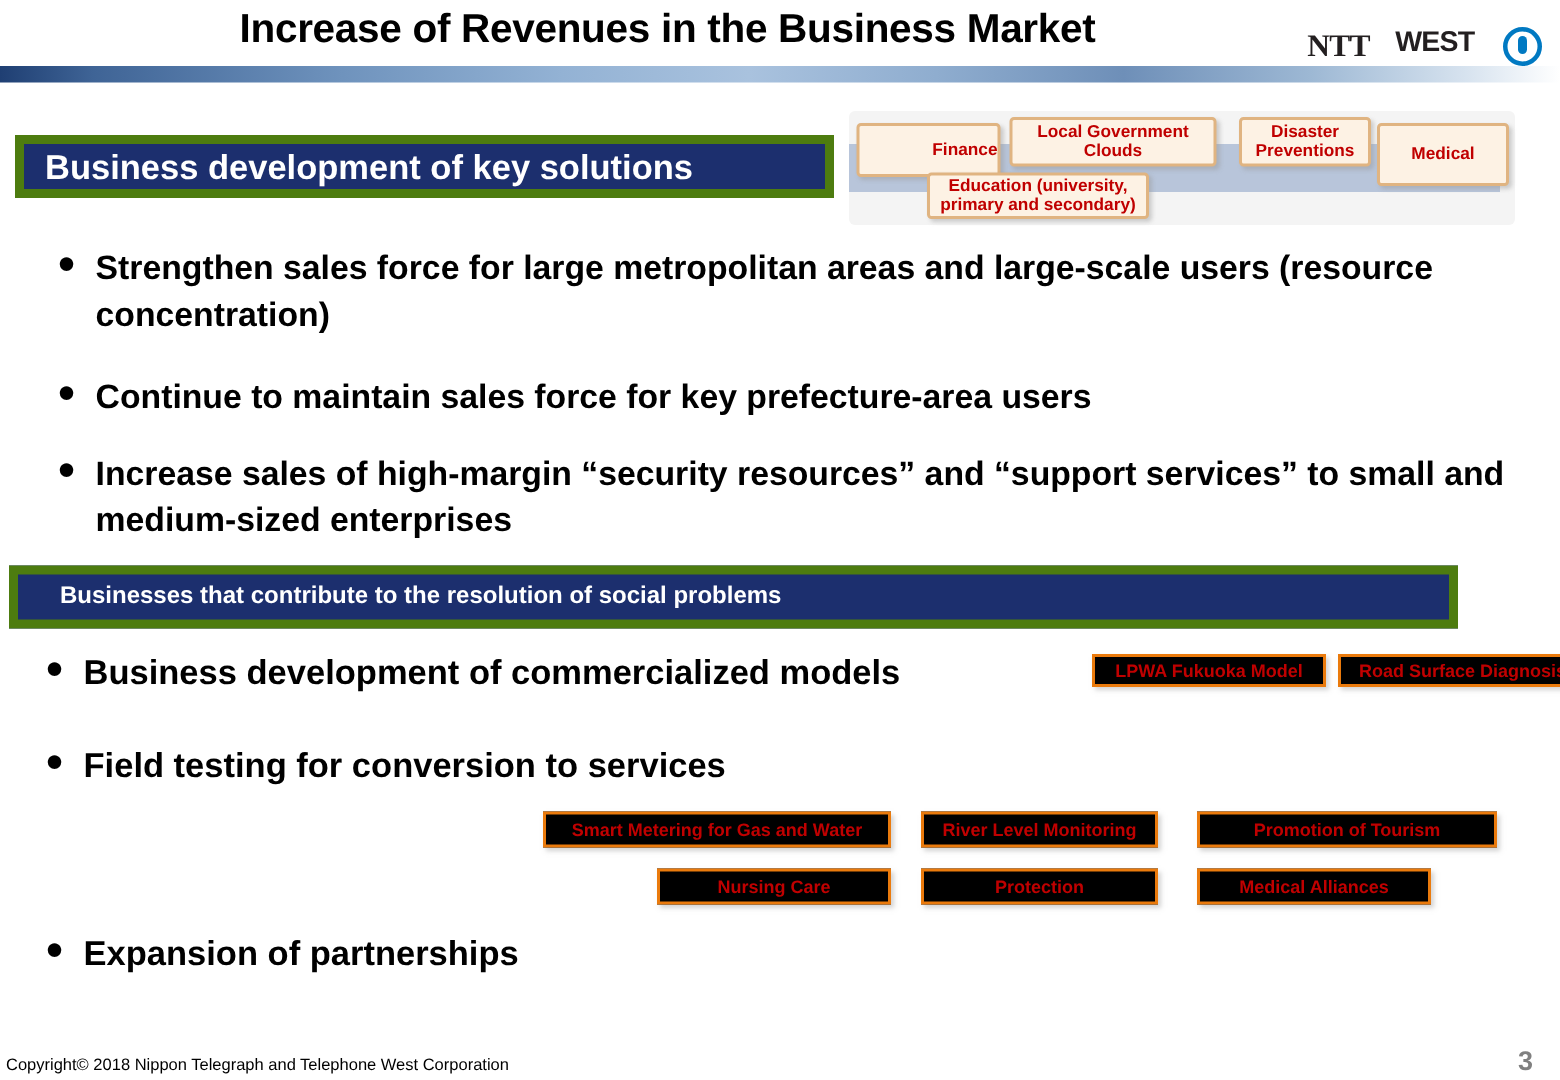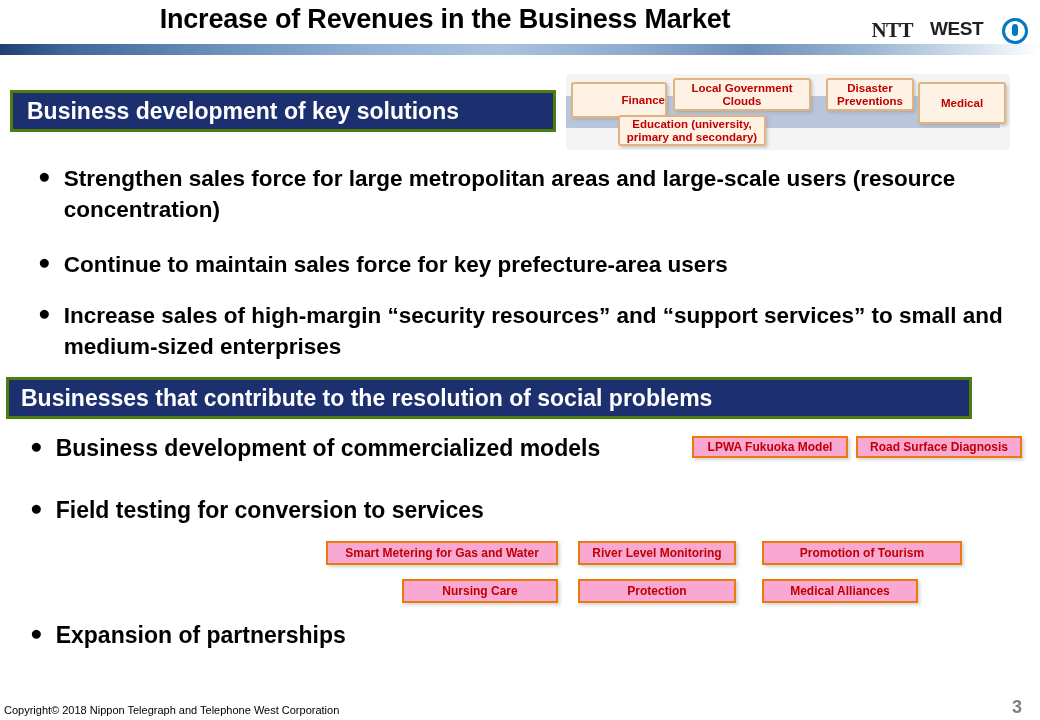--- a/index.html
+++ b/index.html
@@ -84,42 +84,42 @@
     background: linear-gradient(to right,
         #1f3f73 0%, #3f6496 6%, #6f93bd 22%, #93b2d4 36%,
         #a9c2de 48%, #8fadcf 60%, #6e8fb8 72%, #9db8d4 84%,
         #d7e3ef 94%, #ffffff 100%);
   }
 
   
   .section-banner {
     position: absolute;
     background: #1c2f6e;
-    border: 3px solid #4d7c0f;
+    border: 6px solid #4d7c0f;
     box-sizing: border-box;
     color: #ffffff;
     font-weight: bold;
     display: flex;
     align-items: center;
   }
   #banner-key-solutions {
     left: 10px;
     top: 90px;
     width: 546px;
     height: 42px;
     font-size: 23px;
     padding-left: 14px;
   }
   #banner-social-problems {
     left: 6px;
     top: 377px;
     width: 966px;
     height: 42px;
-    font-size: 23px;
-    padding-left: 12px;
+    font-size: 16px;
+    padding-left: 28px;
   }
 
   
   #solutions-panel {
     position: absolute;
     left: 566px;
     top: 74px;
     width: 444px;
     height: 76px;
     background: #f4f4f4;
@@ -179,31 +179,32 @@
   #bullet-1 { left: 38px; top: 163px; width: 980px; }
   #bullet-2 { left: 38px; top: 249px; width: 980px; }
   #bullet-3 { left: 38px; top: 300px; width: 990px; }
   #bullet-4 { left: 30px; top: 433px; width: 700px; font-size: 23px; }
   #bullet-5 { left: 30px; top: 495px; width: 700px; font-size: 23px; }
   #bullet-6 { left: 30px; top: 620px; width: 700px; font-size: 23px; }
 
   
   .model-tag {
     position: absolute;
-    background: #f9a8d4;
+    background: #000000;
     border: 2px solid #ea7a0c;
     box-sizing: border-box;
     color: #c00000;
     font-size: 12px;
     font-weight: bold;
     display: flex;
     align-items: center;
     justify-content: center;
     text-align: center;
     box-shadow: 2px 2px 3px rgba(170,170,170,0.5);
+    margin-left: 36px;
   }
   #tag-lpwa            { left: 692px; top: 436px; width: 156px; height: 22px; }
   #tag-road-surface    { left: 856px; top: 436px; width: 166px; height: 22px; }
 
   #tag-smart-metering  { left: 326px; top: 541px; width: 232px; height: 24px; }
   #tag-river-level     { left: 578px; top: 541px; width: 158px; height: 24px; }
   #tag-tourism         { left: 762px; top: 541px; width: 200px; height: 24px; }
   #tag-nursing-care    { left: 402px; top: 579px; width: 156px; height: 24px; }
   #tag-protection      { left: 578px; top: 579px; width: 158px; height: 24px; }
   #tag-medical-all     { left: 762px; top: 579px; width: 156px; height: 24px; }

